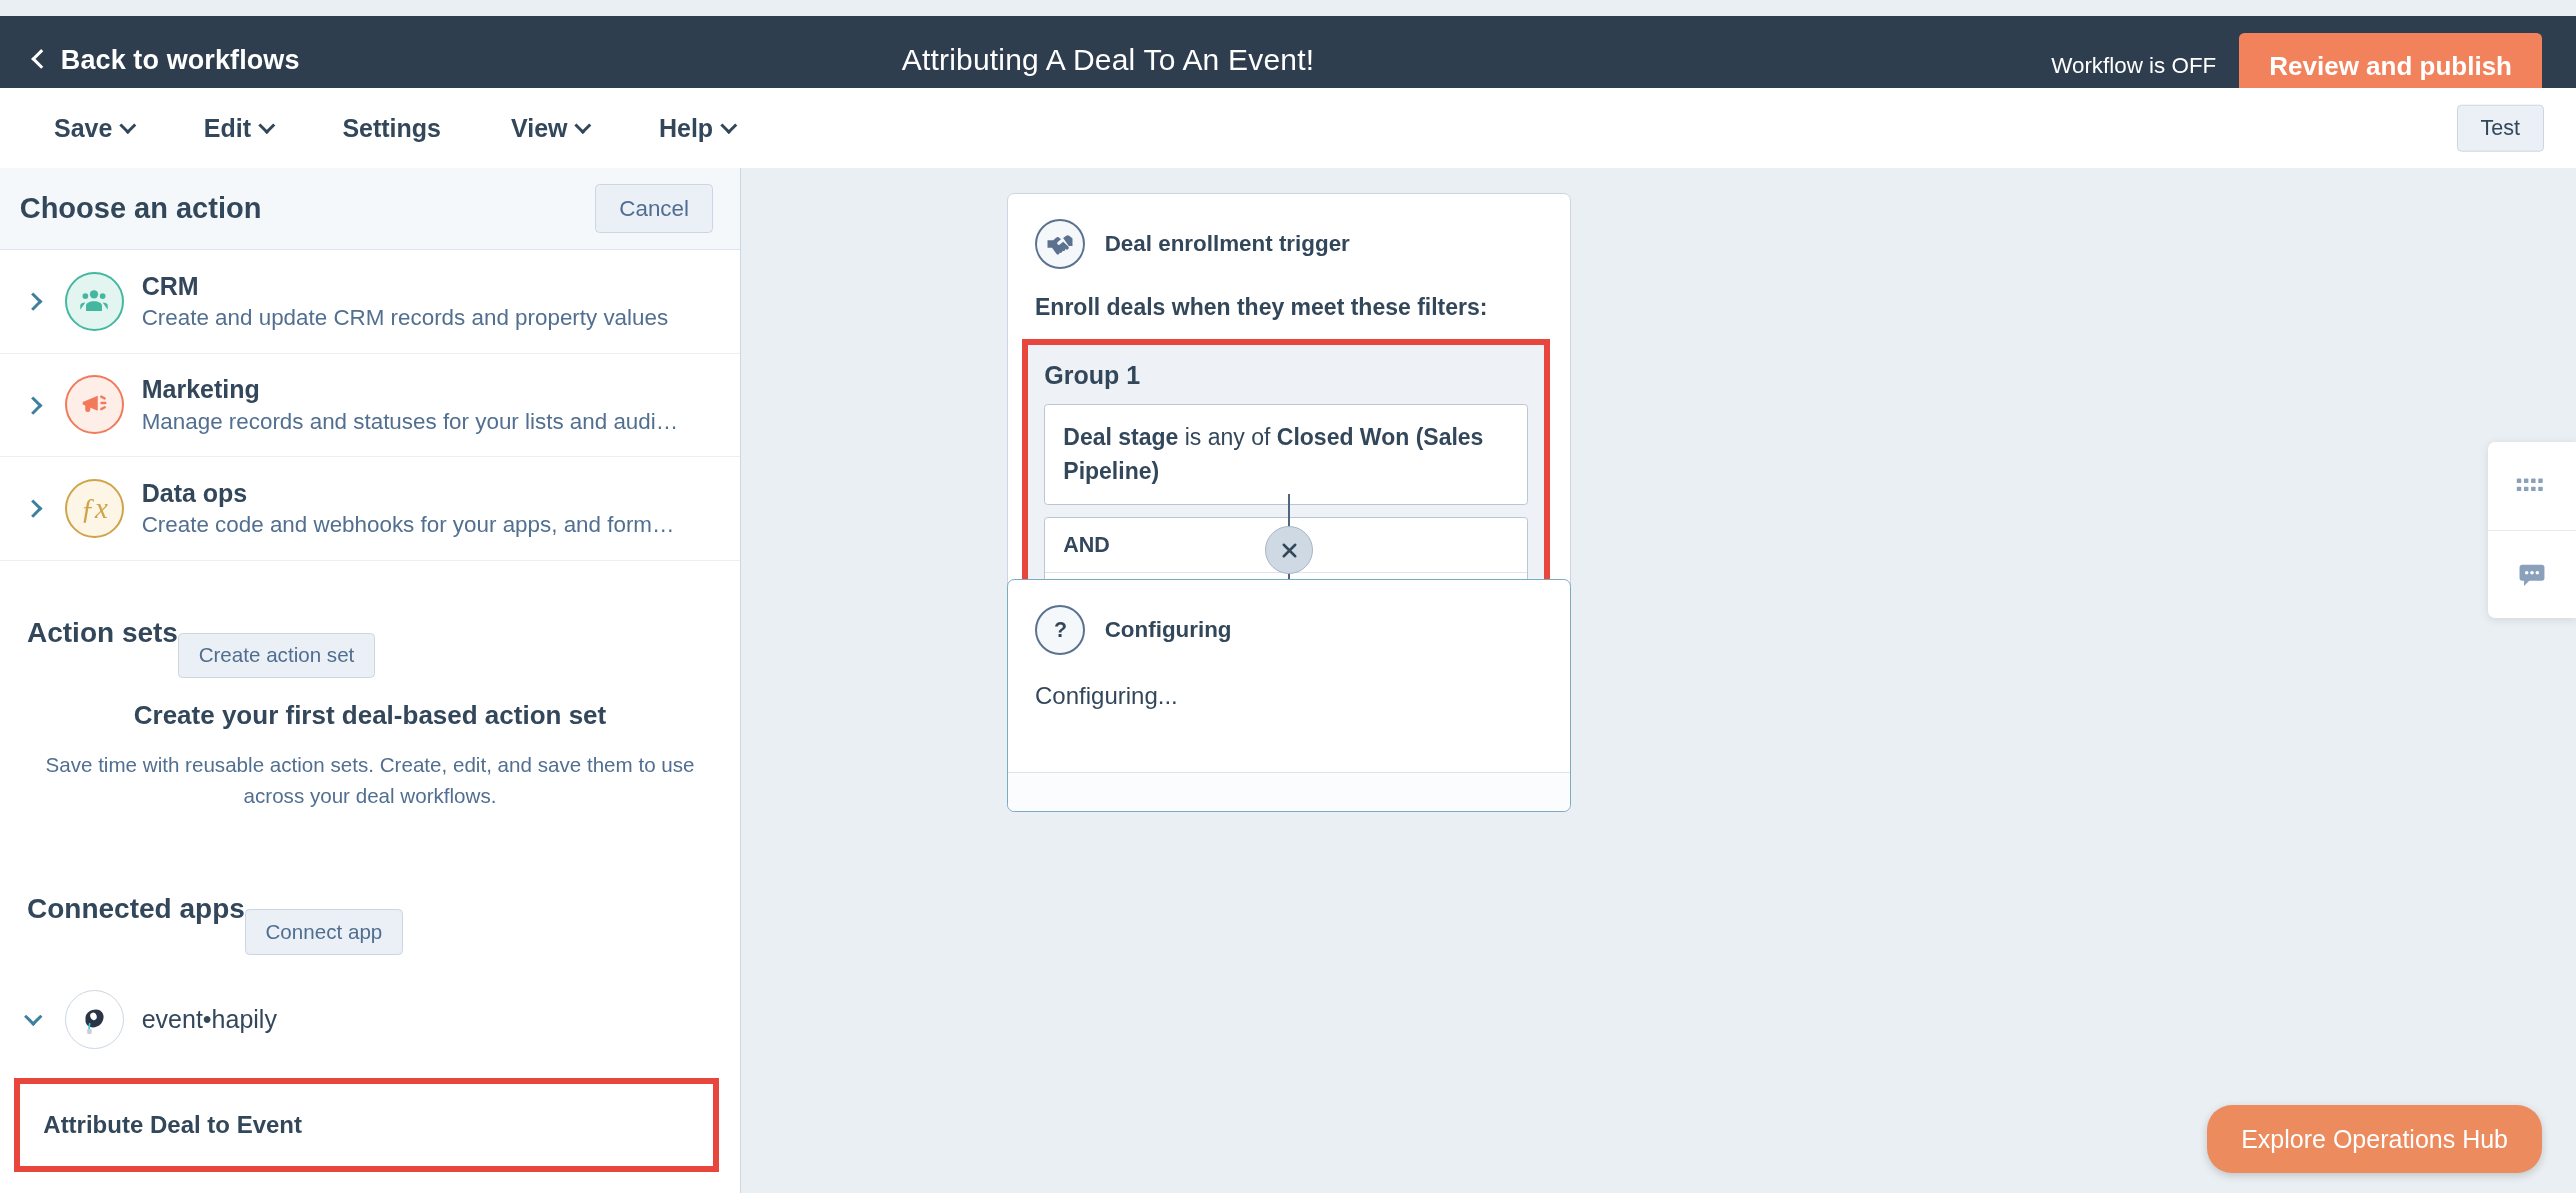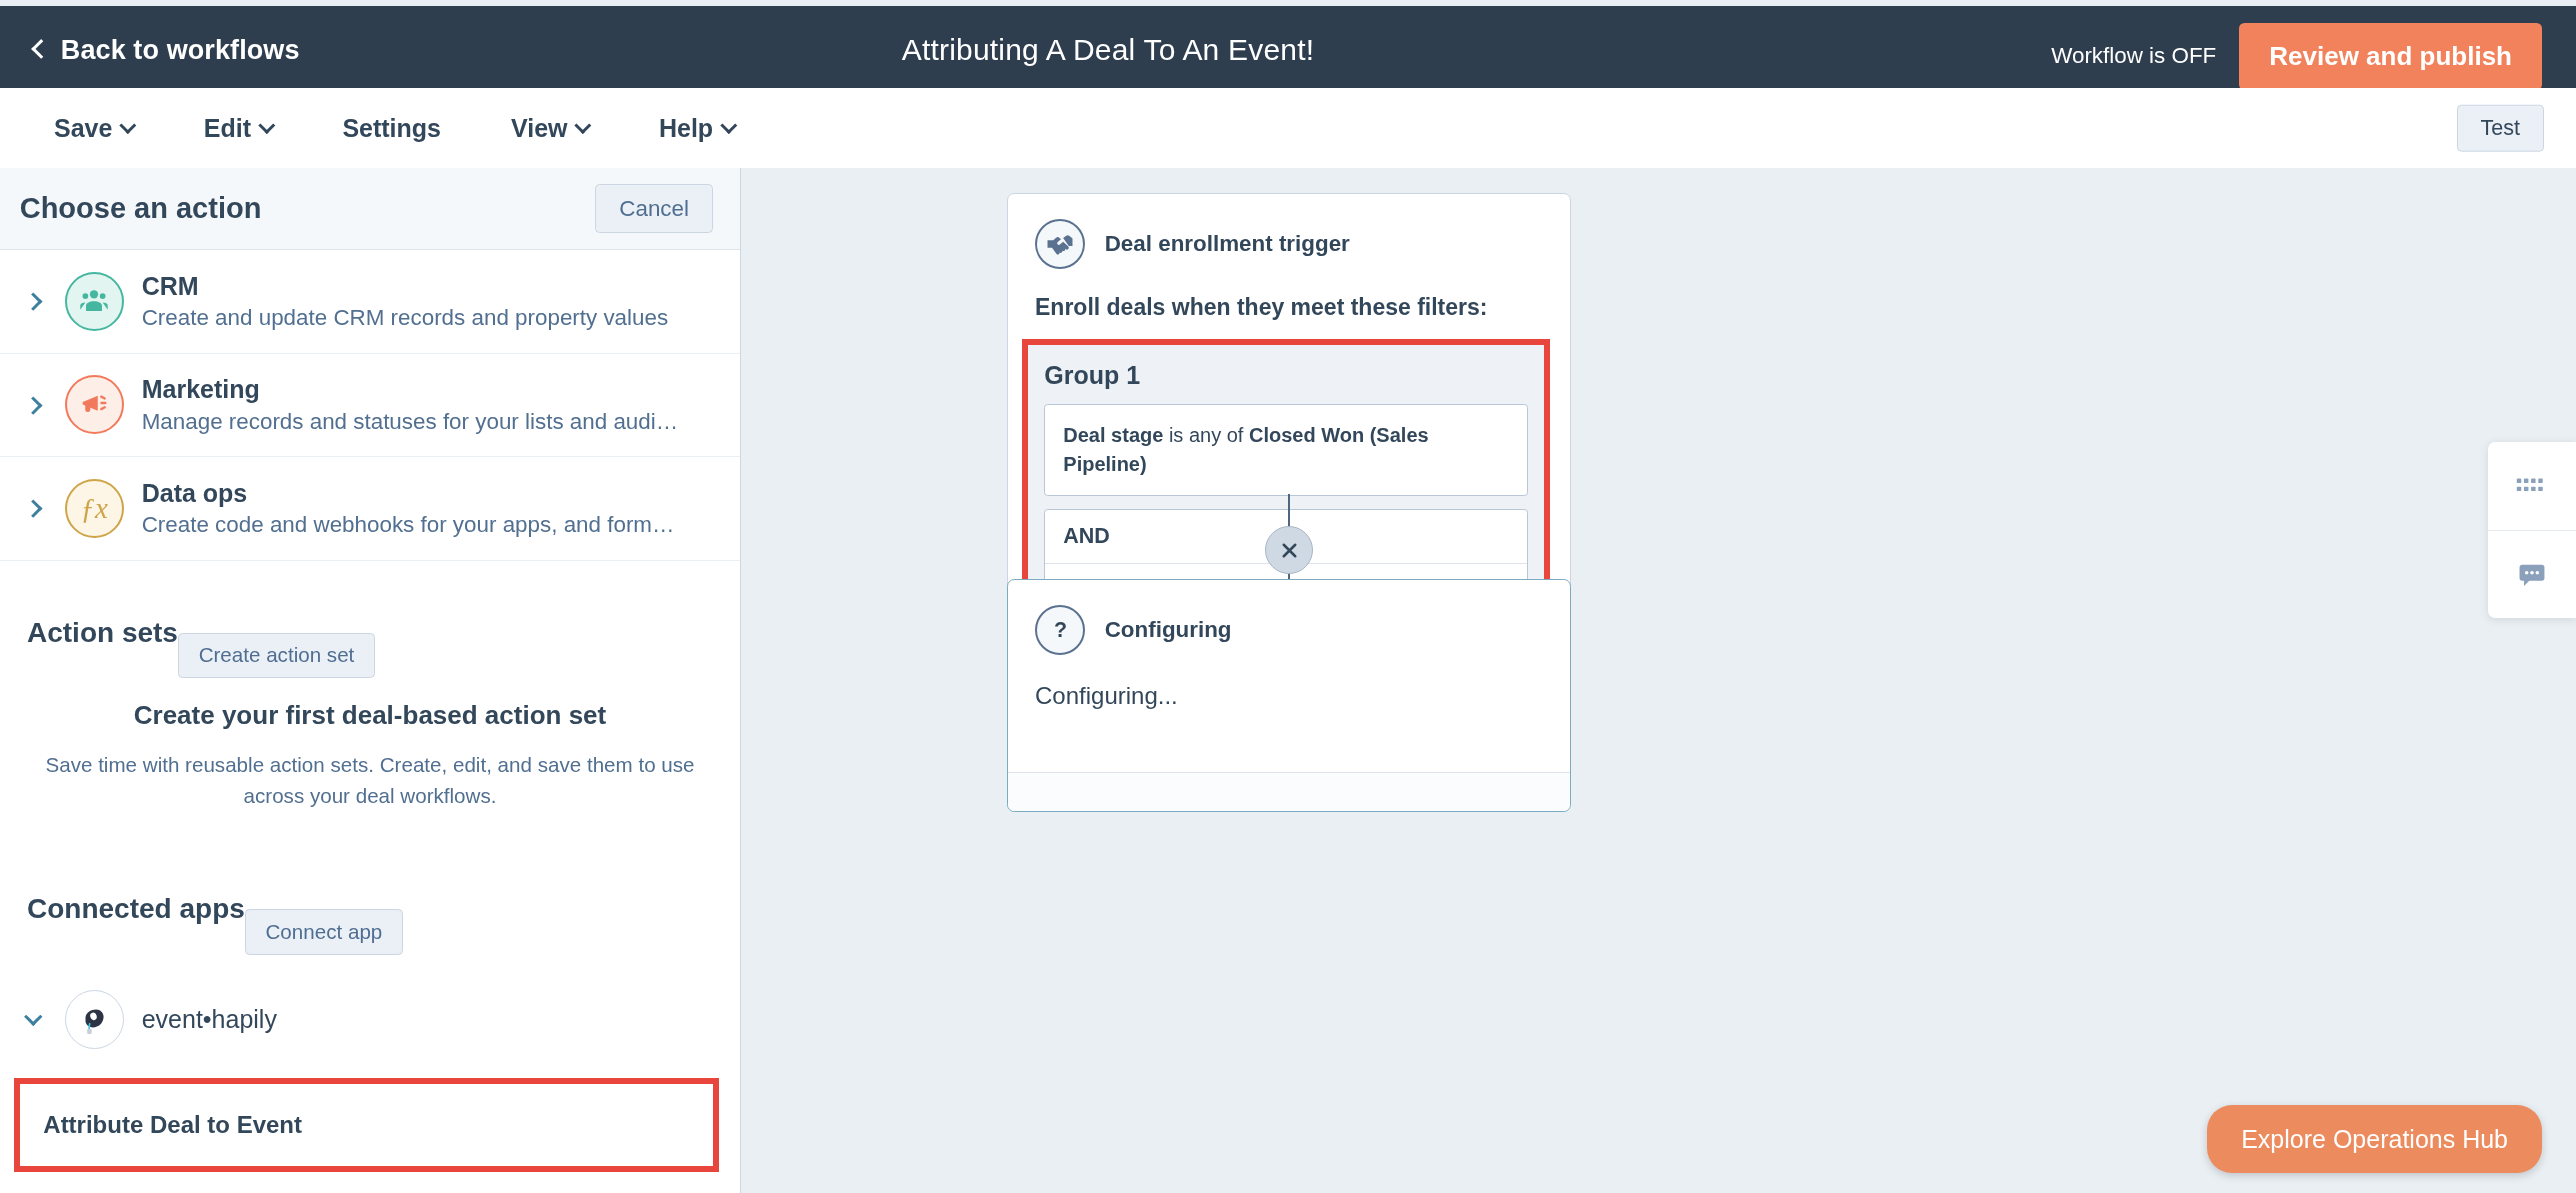--- a/index.html
+++ b/index.html
@@ -5,21 +5,21 @@
   * { box-sizing: border-box; margin: 0; padding: 0; }
   html, body {
     width: 2576px; height: 1193px;
     font-family: "Liberation Sans", sans-serif;
     background: #eaeff3;
     overflow: hidden;
   }
 
   
   .topbar {
-    position: absolute; top: 6px; left: 0;
+    position: absolute; top: 16px; left: 0;
     width: 2576px; height: 88px;
     background: #2e3e4f;
     display: flex; align-items: center;
   }
   .back-link {
     display: flex; align-items: center; gap: 12.5px;
     margin-left: 34px; color: #ffffff;
     font-size: 27px; font-weight: 700; cursor: pointer;
     letter-spacing: 0.1px;
   }
@@ -204,21 +204,21 @@
 
   .hl-group {
     margin: 18px 19.7px 0 14.3px;
     border: 6.3px solid #e8453c;
   }
   .group-inner { background: #eef2f6; padding: 16px 16px 18px 16px; }
   .group-title { font-size: 25px; font-weight: 700; color: #33475b; margin-bottom: 14.3px; }
   .filter-box {
     background: #ffffff; border: 0.9px solid #b8c6d6;
     border-radius: 3.6px; padding: 16px 18px;
-    font-size: 20px; color: #33475b; line-height: 1.45;
+    font-size: 23px; color: #33475b; line-height: 1.45;
   }
   .filter-box b { font-weight: 700; }
   .and-box {
     background: #ffffff; border: 0.9px solid #b8c6d6;
     border-radius: 3.6px; margin-top: 12.5px;
   }
   .and-label {
     font-size: 21.5px; font-weight: 700; color: #33475b;
     padding: 14.3px 18px; border-bottom: 0.9px solid #dfe3eb;
   }

